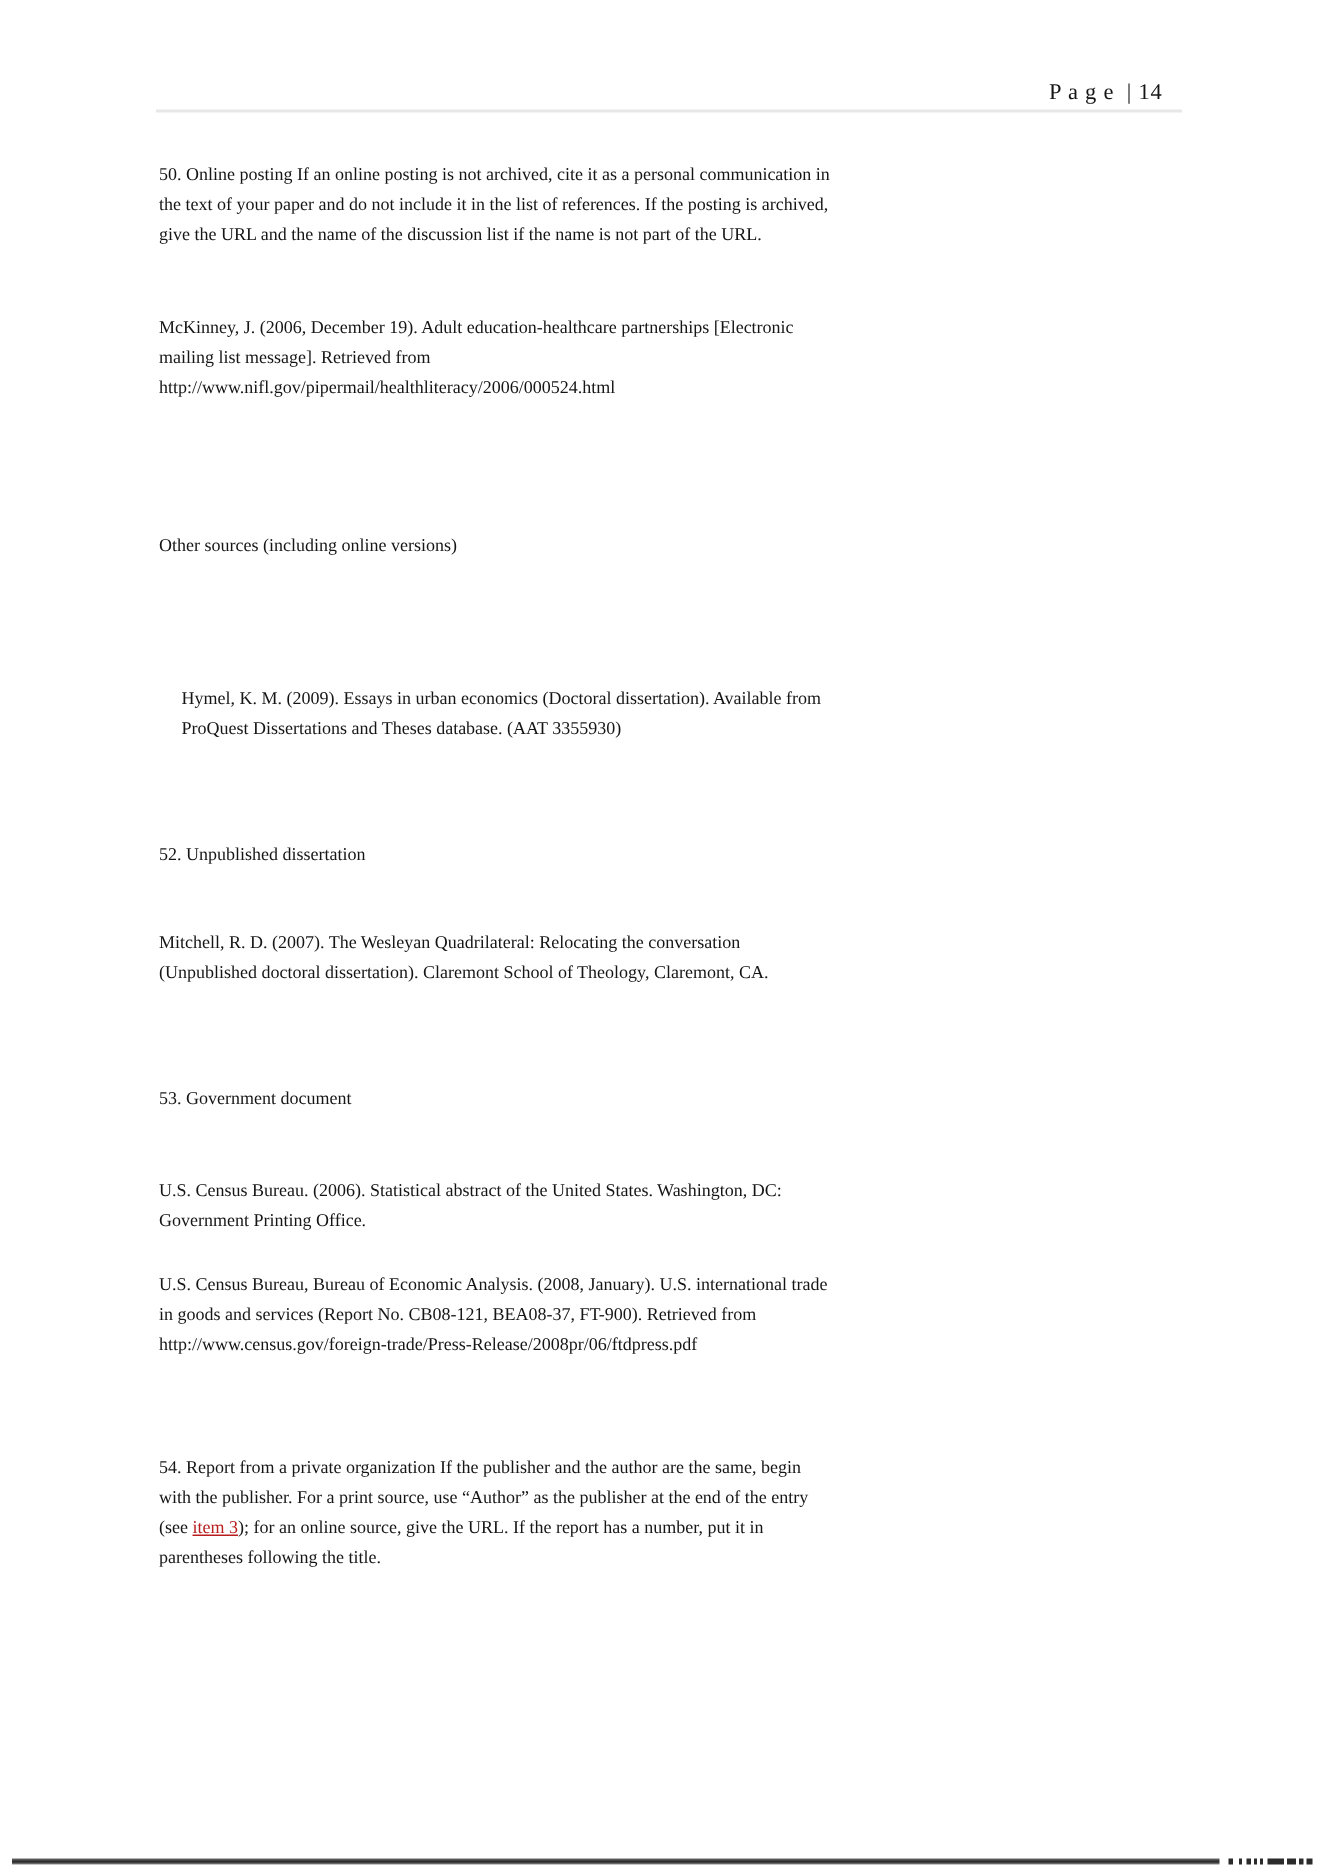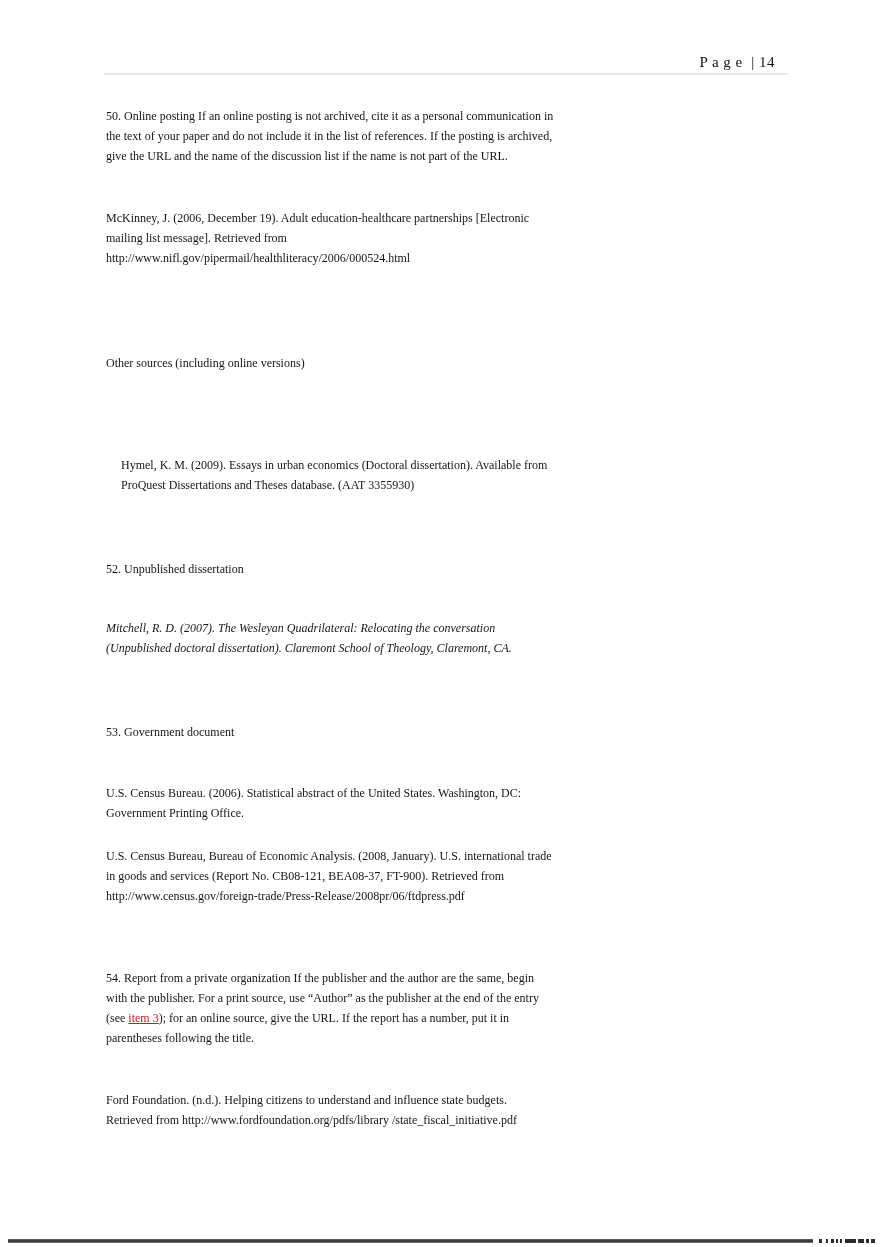--- a/index.html
+++ b/index.html
@@ -69,21 +69,21 @@
     height: 4px;
     background: #2b2b2b;
   }
   
   .pos-p50      { top: 106px; }
   .pos-mckinney { top: 208px; }
   .pos-other    { top: 353px; }
   .pos-i51      { top: 394px; }
   .pos-hymel    { top: 455px; margin-left: 15px; }
   .pos-i52      { top: 559px; }
-  .pos-mitchell { top: 618px; font-style: italic; }
+  .pos-mitchell { top: 618px; }
   .pos-i53      { top: 722px; }
   .pos-census1  { top: 783px; }
   .pos-census2  { top: 846px; }
   .pos-p54      { top: 968px; }
   .pos-ford     { top: 1090px; }
 </style>
 </head>
 <body>
 
 <div class="page">
@@ -117,22 +117,20 @@
 
   <div class="para pos-census2">U.S. Census Bureau, Bureau of Economic Analysis. (2008, January). U.S. international trade
 in goods and services (Report No. CB08-121, BEA08-37, FT-900). Retrieved from
 http://www.census.gov/foreign-trade/Press-Release/2008pr/06/ftdpress.pdf</div>
 
   <div class="para pos-p54"><span>54. Report from a private organization If the publisher and the author are the same, begin
 with the publisher. For a print source, use “Author” as the publisher at the end of the entry
 (see </span><a class="doc-link">item 3</a><span>); for an online source, give the URL. If the report has a number, put it in
 parentheses following the title.</span></div>
 
-  <div class="para pos-ford">Ford Foundation. (n.d.). Helping citizens to understand and influence state budgets.
-Retrieved from http://www.fordfoundation.org/pdfs/library /state_fiscal_initiative.pdf</div>
 
   <div class="footer-bar"></div>
   <div class="footer-segs">
       <span class="seg" style="left: 819px; width: 3px;"></span>
       <span class="seg" style="left: 826px; width: 2px;"></span>
       <span class="seg" style="left: 831px; width: 3px;"></span>
       <span class="seg" style="left: 836px; width: 2px;"></span>
       <span class="seg" style="left: 840px; width: 2px;"></span>
       <span class="seg" style="left: 845px; width: 11px;"></span>
       <span class="seg" style="left: 858px; width: 6px;"></span>

